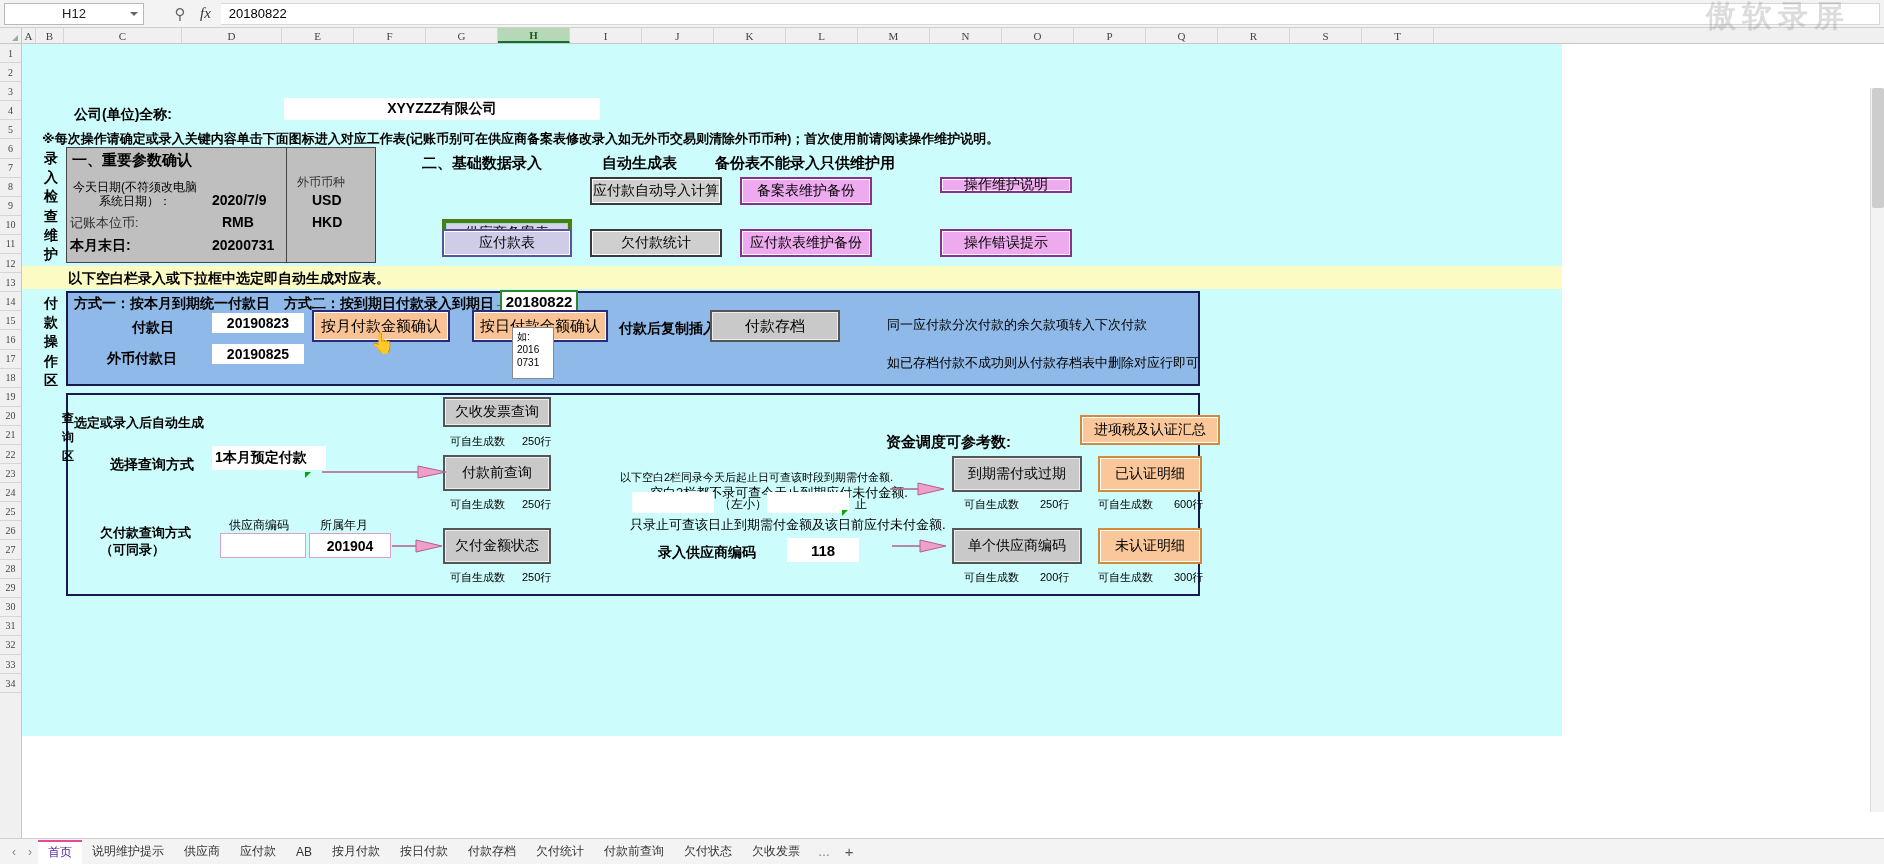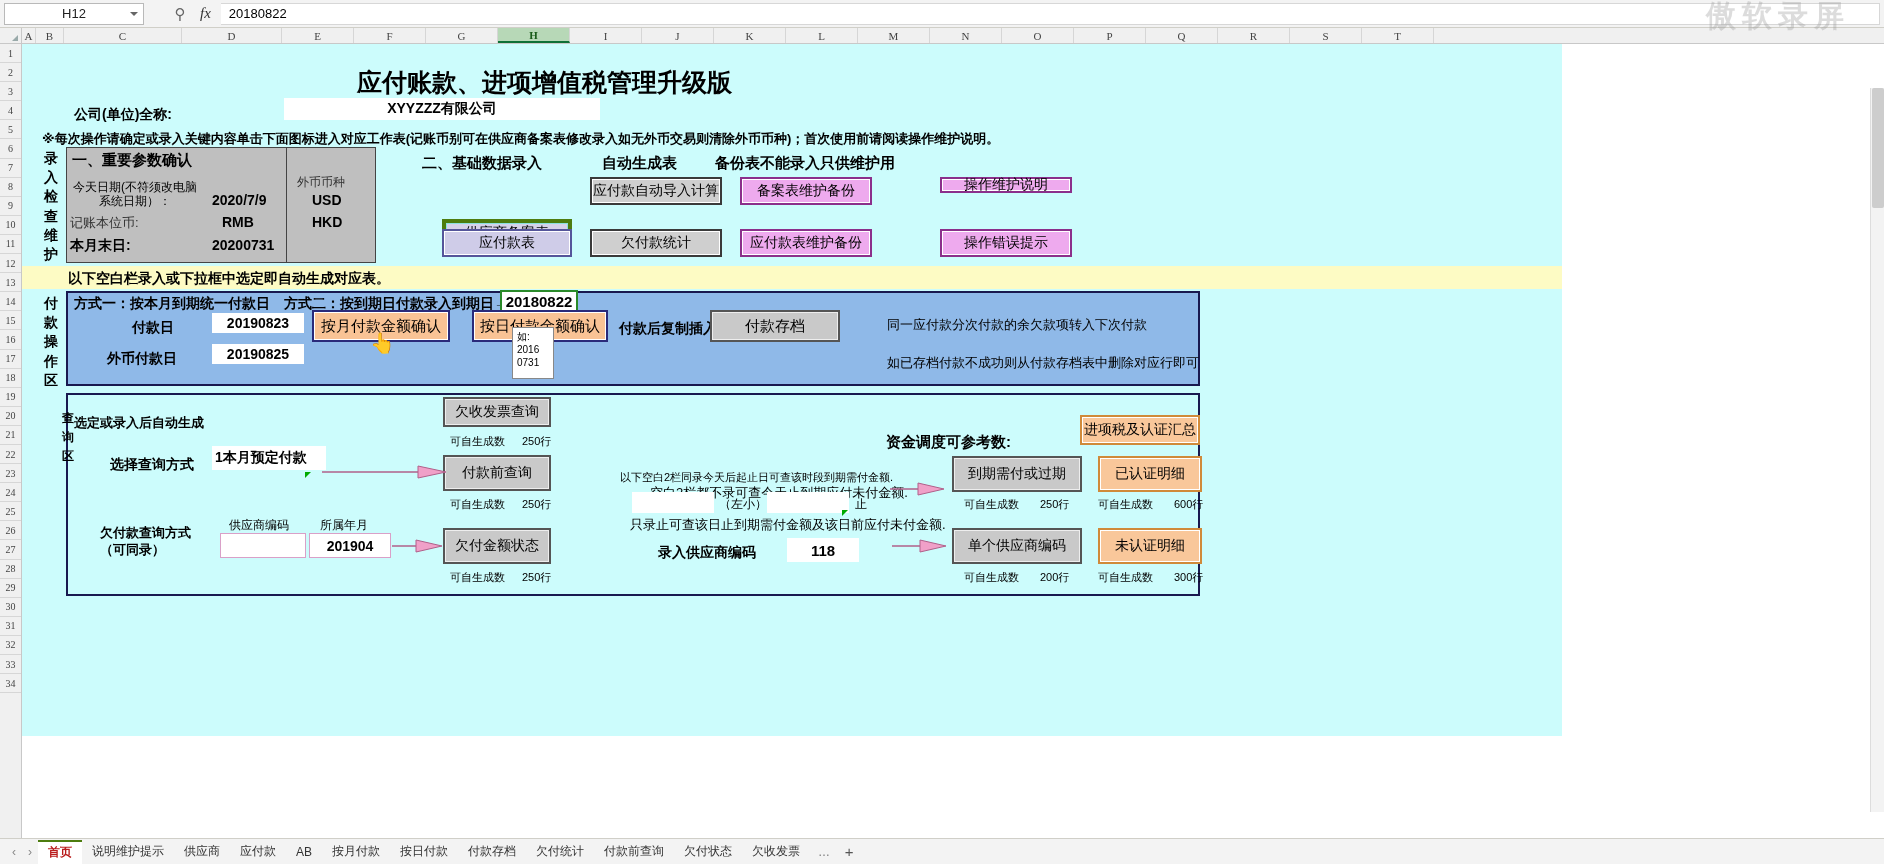--- a/index.html
+++ b/index.html
@@ -109,21 +109,21 @@
   .tabbar{
     position:absolute;left:0;bottom:0;width:1884px;height:26px;background:#f3f3f3;
     border-top:1px solid #d0cfc8; display:flex;align-items:center;
     font-size:12px; color:#333; padding-left:6px; gap:0;
   }
   .navbtn{width:16px;text-align:center;color:#888;cursor:pointer;}
   .stab{
     padding:0 10px; height:24px; display:flex;align-items:center;cursor:pointer;
     color:#333; white-space:nowrap;
   }
-  .stab.active{ background:#fff; color:#b91c1c; font-weight:bold; border-top:2px solid #4d7c0f;}
+  .stab.active{ background:#fff; color:#4c1d95; font-weight:normal; border-top:2px solid #ec4899;}
   .plus{width:22px;text-align:center;color:#555;cursor:pointer;font-size:15px;}
   .dots{padding:0 8px;color:#777;}
   .scrollv{position:absolute;right:0;top:44px;width:14px;bottom:26px;background:#f3f3f3;border-left:1px solid #ddd;}
   .scrollv .thumb{position:absolute;top:0;left:1px;width:12px;height:120px;background:#cdcdcd;border-radius:2px;}
 </style>
 </head>
 <body>
 
 <div class="formula-bar">
   <div class="namebox">
@@ -200,21 +200,20 @@
       <div class="rh">30</div>
       <div class="rh">31</div>
       <div class="rh">32</div>
       <div class="rh">33</div>
       <div class="rh">34</div>
     </div>
   <div class="sheet">
 
     <div class="cyanarea"></div>
 
-    <div class="title" style="left:335px;top:22px;">应付账款、进项增值税管理升级版</div>
 
     <div class="lbl b" style="left:52px;top:62px;font-size:14px;">公司(单位)全称:</div>
     <div class="white-input" style="left:262px;top:54px;width:316px;height:22px;">
       <span>XYYZZZ有限公司</span>
     </div>
 
     <div class="lbl b" style="left:20px;top:86px;font-size:13px;">※每次操作请确定或录入关键内容单击下面图标进入对应工作表(记账币别可在供应商备案表修改录入如无外币交易则清除外币币种)；首次使用前请阅读操作维护说明。</div>
 
     <div class="lbl b" style="left:22px;top:105px;width:16px;line-height:19.2px;font-size:14px;white-space:normal;word-break:break-all;">录入检查维护</div>
 
@@ -375,21 +374,21 @@
     </div>
     <div class="smalltxt" style="left:942px;top:453px;">可自生成数</div>
     <div class="smalltxt" style="left:1018px;top:453px;">250行</div>
 
     <div class="btn btn-gray2" style="left:930px;top:484px;width:130px;height:36px;font-size:14px;">
       <span>单个供应商编码</span>
     </div>
     <div class="smalltxt" style="left:942px;top:526px;">可自生成数</div>
     <div class="smalltxt" style="left:1018px;top:526px;">200行</div>
 
-    <div class="btn btn-orange2" style="left:1058px;top:371px;width:120px;height:30px;font-size:14px;">
+    <div class="btn btn-orange2" style="left:1058px;top:371px;width:140px;height:30px;font-size:14px;">
       <span>进项税及认证汇总</span>
     </div>
     <div class="btn btn-orange2" style="left:1076px;top:412px;width:104px;height:36px;font-size:14px;">
       <span>已认证明细</span>
     </div>
     <div class="smalltxt" style="left:1076px;top:453px;">可自生成数</div>
     <div class="smalltxt" style="left:1152px;top:453px;">600行</div>
 
     <div class="btn btn-orange2" style="left:1076px;top:484px;width:104px;height:36px;font-size:14px;">
       <span>未认证明细</span>

